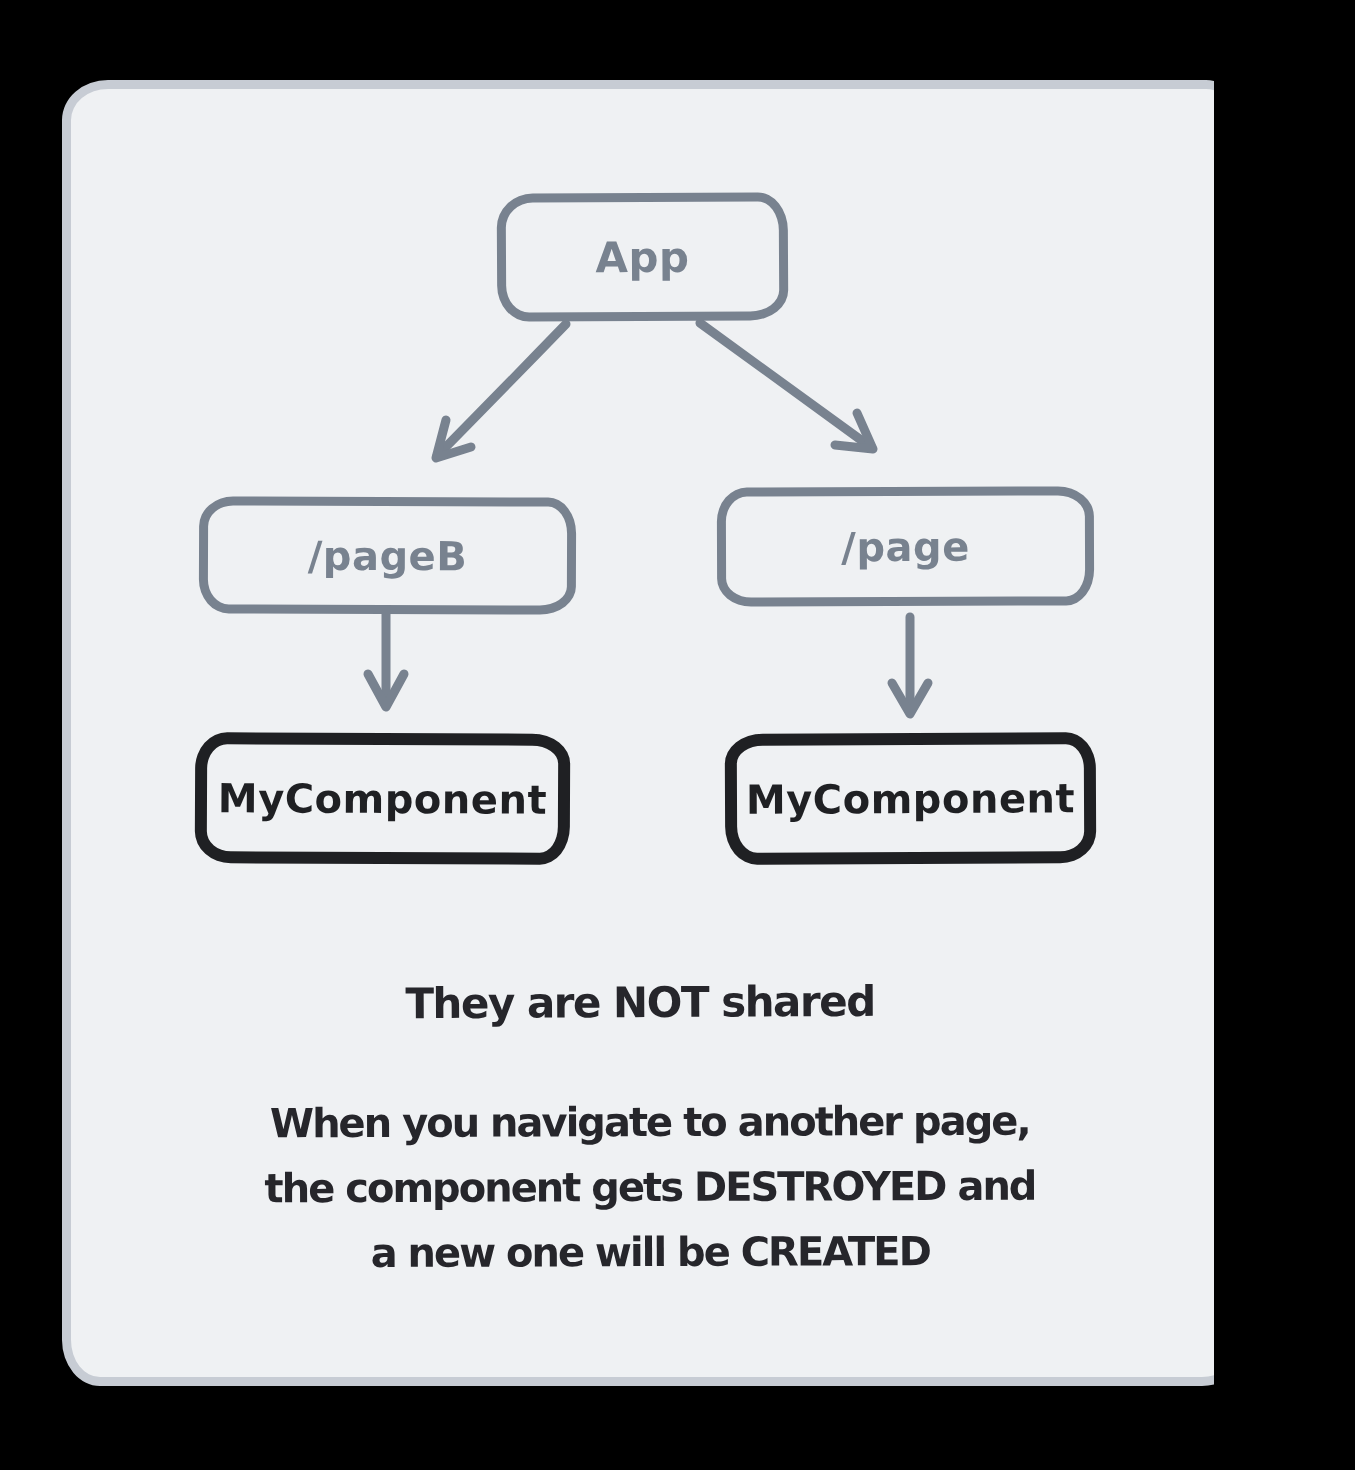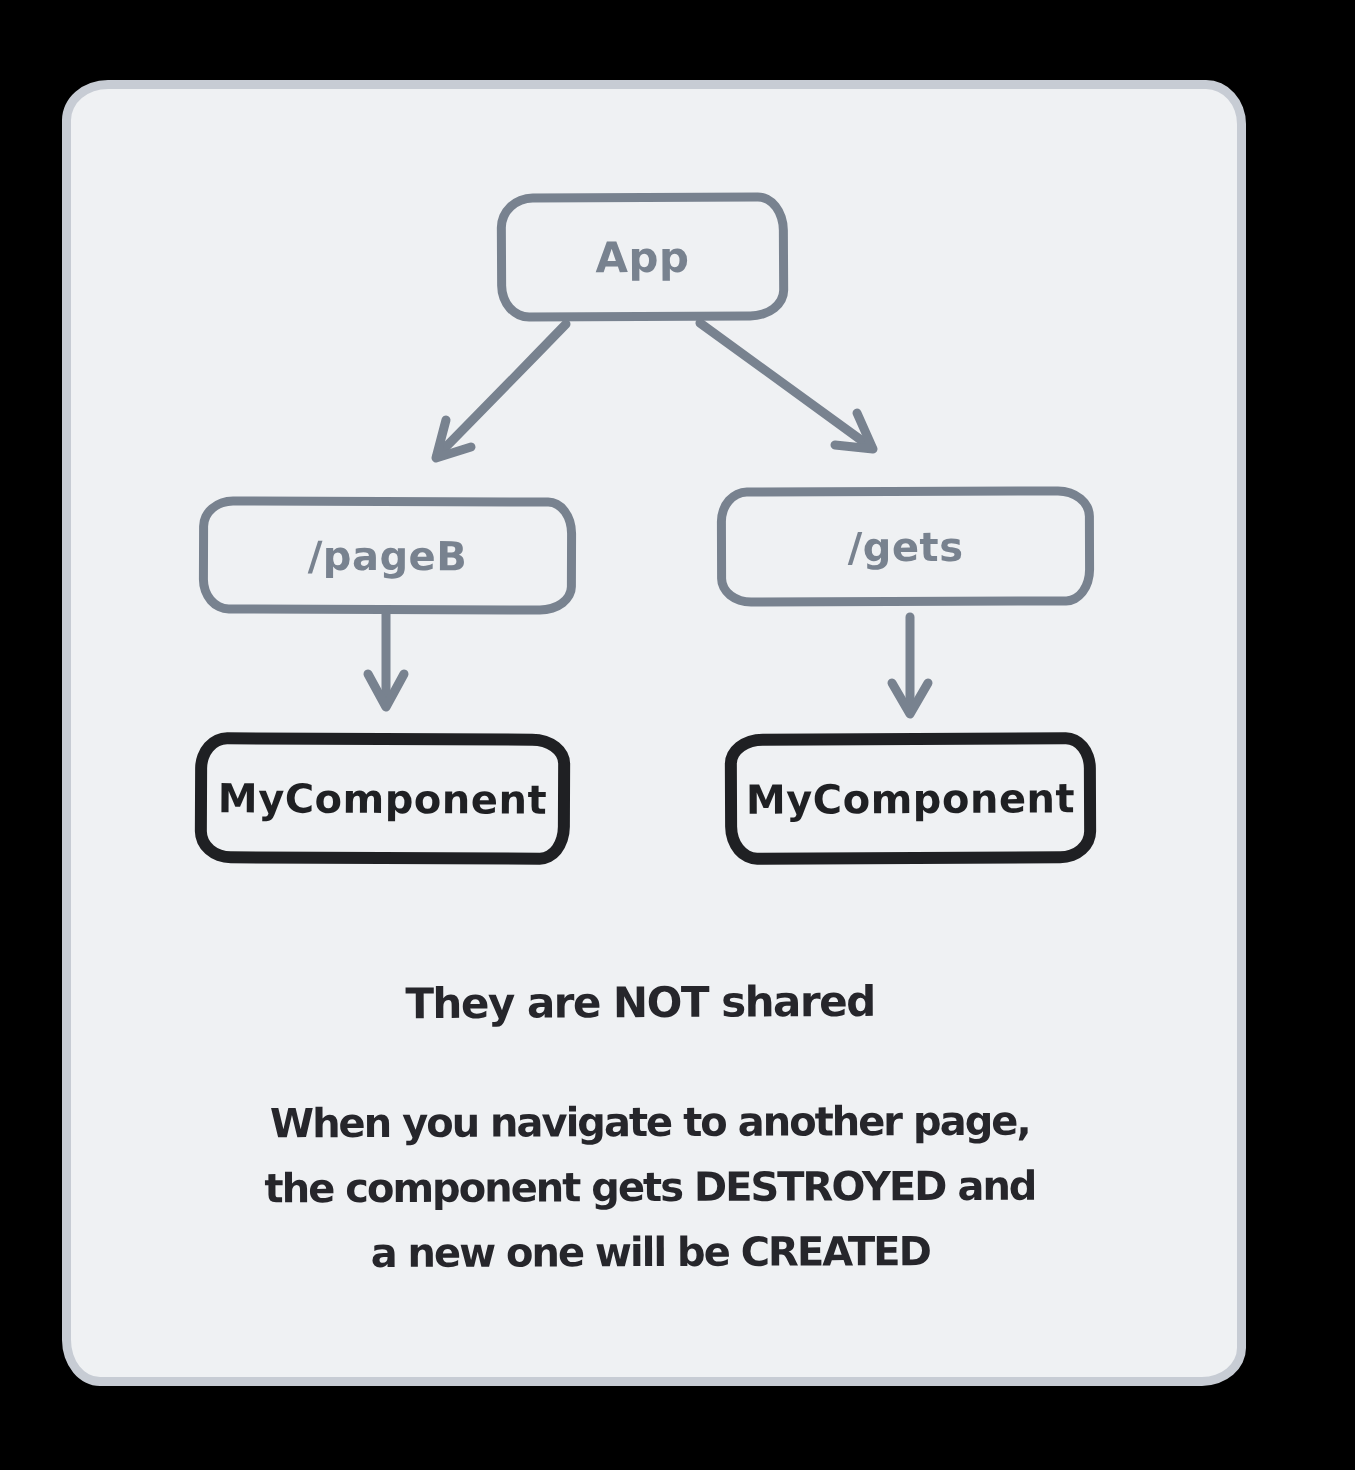--- a/index.html
+++ b/index.html
@@ -3,21 +3,21 @@
 <meta charset="utf-8">
 <style>
   html, body {
     margin: 0;
     padding: 0;
     background: #000000;
     font-family: "DejaVu Sans", sans-serif;
   }
   .stage {
     position: relative;
-    width: 1355px;
+    width: 1214px;
     height: 1470px;
     background: #000000;
     overflow: hidden;
   }
   .card {
     position: absolute;
     left: 62px;
     top: 80px;
     width: 1184px;
     height: 1306px;
@@ -135,21 +135,21 @@
 
   <div class="node node-slate node-app">
     <span>App</span>
   </div>
 
   <div class="node node-slate node-page-a">
     <span>/pageB</span>
   </div>
 
   <div class="node node-slate node-page-b">
-    <span>/gets</span>
+    <span>/page</span>
   </div>
 
   <div class="node node-dark node-comp-a">
     <span>MyComponent</span>
   </div>
 
   <div class="node node-dark node-comp-b">
     <span>MyComponent</span>
   </div>
 

